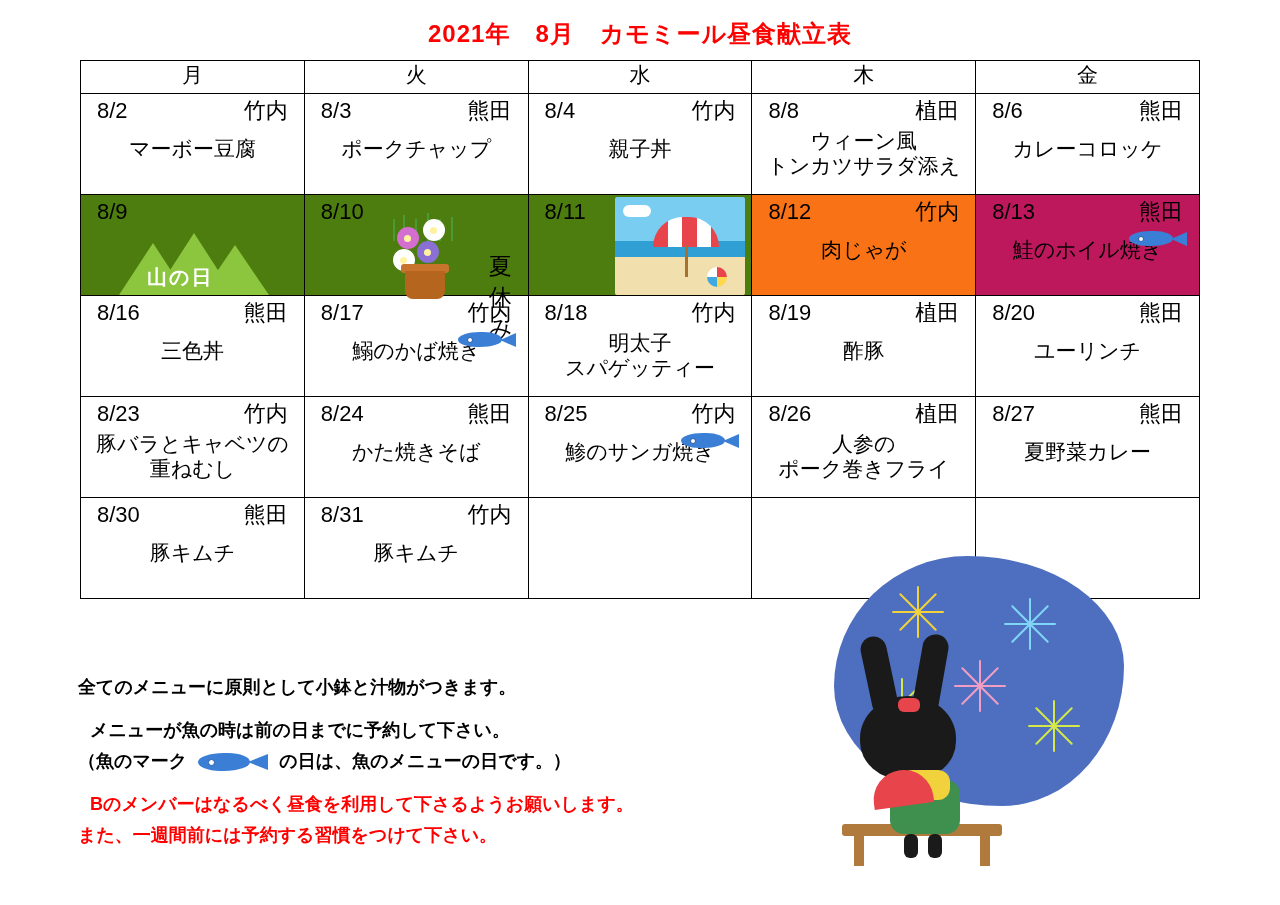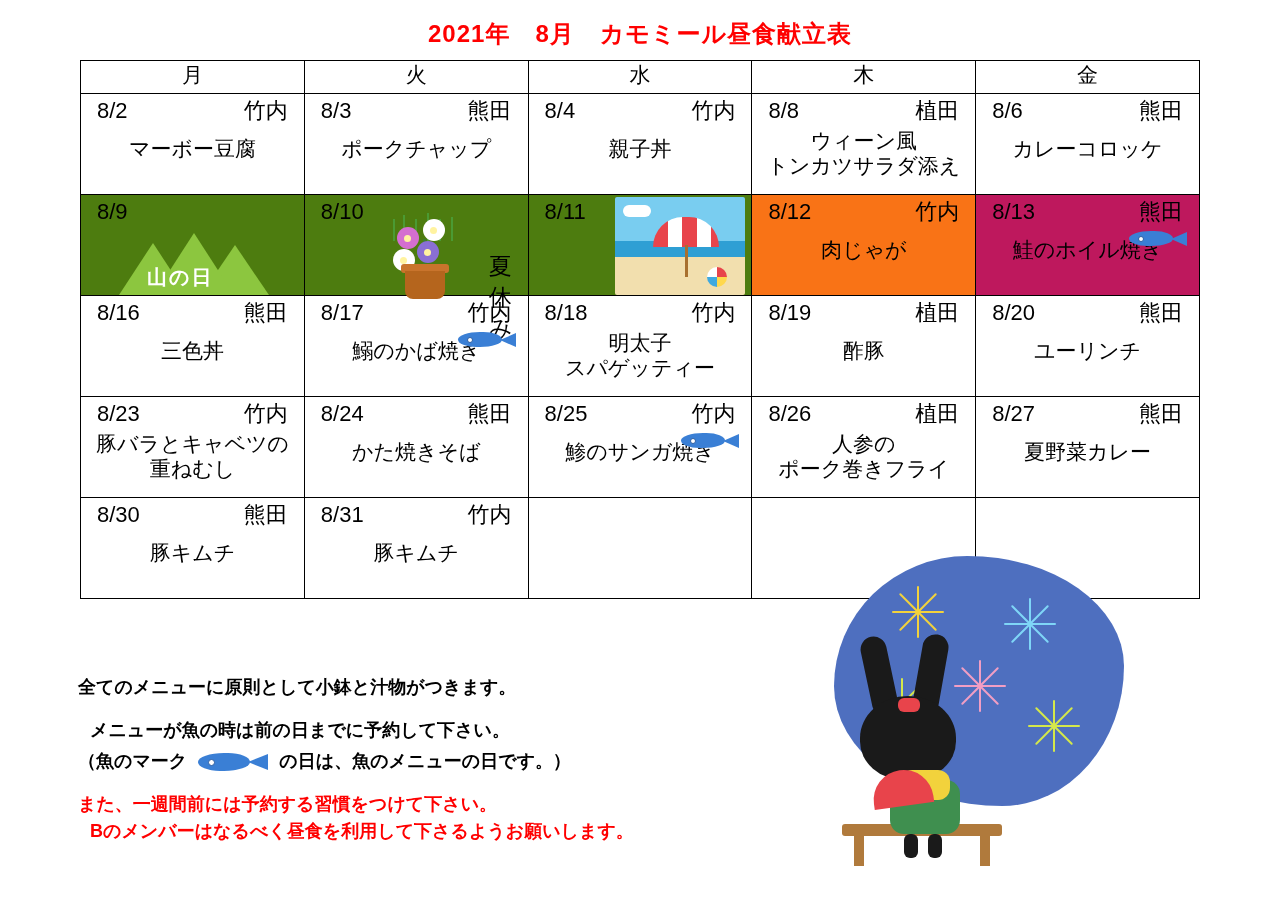--- a/index.html
+++ b/index.html
@@ -683,22 +683,22 @@
 <div class="notes">
   <div class="n-line">全てのメニューに原則として小鉢と汁物がつきます。</div>
   <div class="tight">メニューが魚の時は前の日までに予約して下さい。</div>
   <div class="n-line">
     <span>（魚のマーク</span>
     <span class="fish inline-fish">
       <span class="body"></span><span class="tail"></span><span class="eye"></span>
     </span>
     <span>の日は、魚のメニューの日です。）</span>
   </div>
+  <div class="red tight">Bのメンバーはなるべく昼食を利用して下さるようお願いします。</div>
   <div class="red">また、一週間前には予約する習慣をつけて下さい。</div>
-  <div class="red tight">Bのメンバーはなるべく昼食を利用して下さるようお願いします。</div>
 </div>
 
 <div class="art-rabbit">
   <span class="blob"></span>
   <span class="fw f1">
     <i style="transform:rotate(0deg)"></i>
       <i style="transform:rotate(45deg)"></i>
       <i style="transform:rotate(90deg)"></i>
     <i style="transform:rotate(135deg)"></i>
       <i style="transform:rotate(180deg)"></i>

